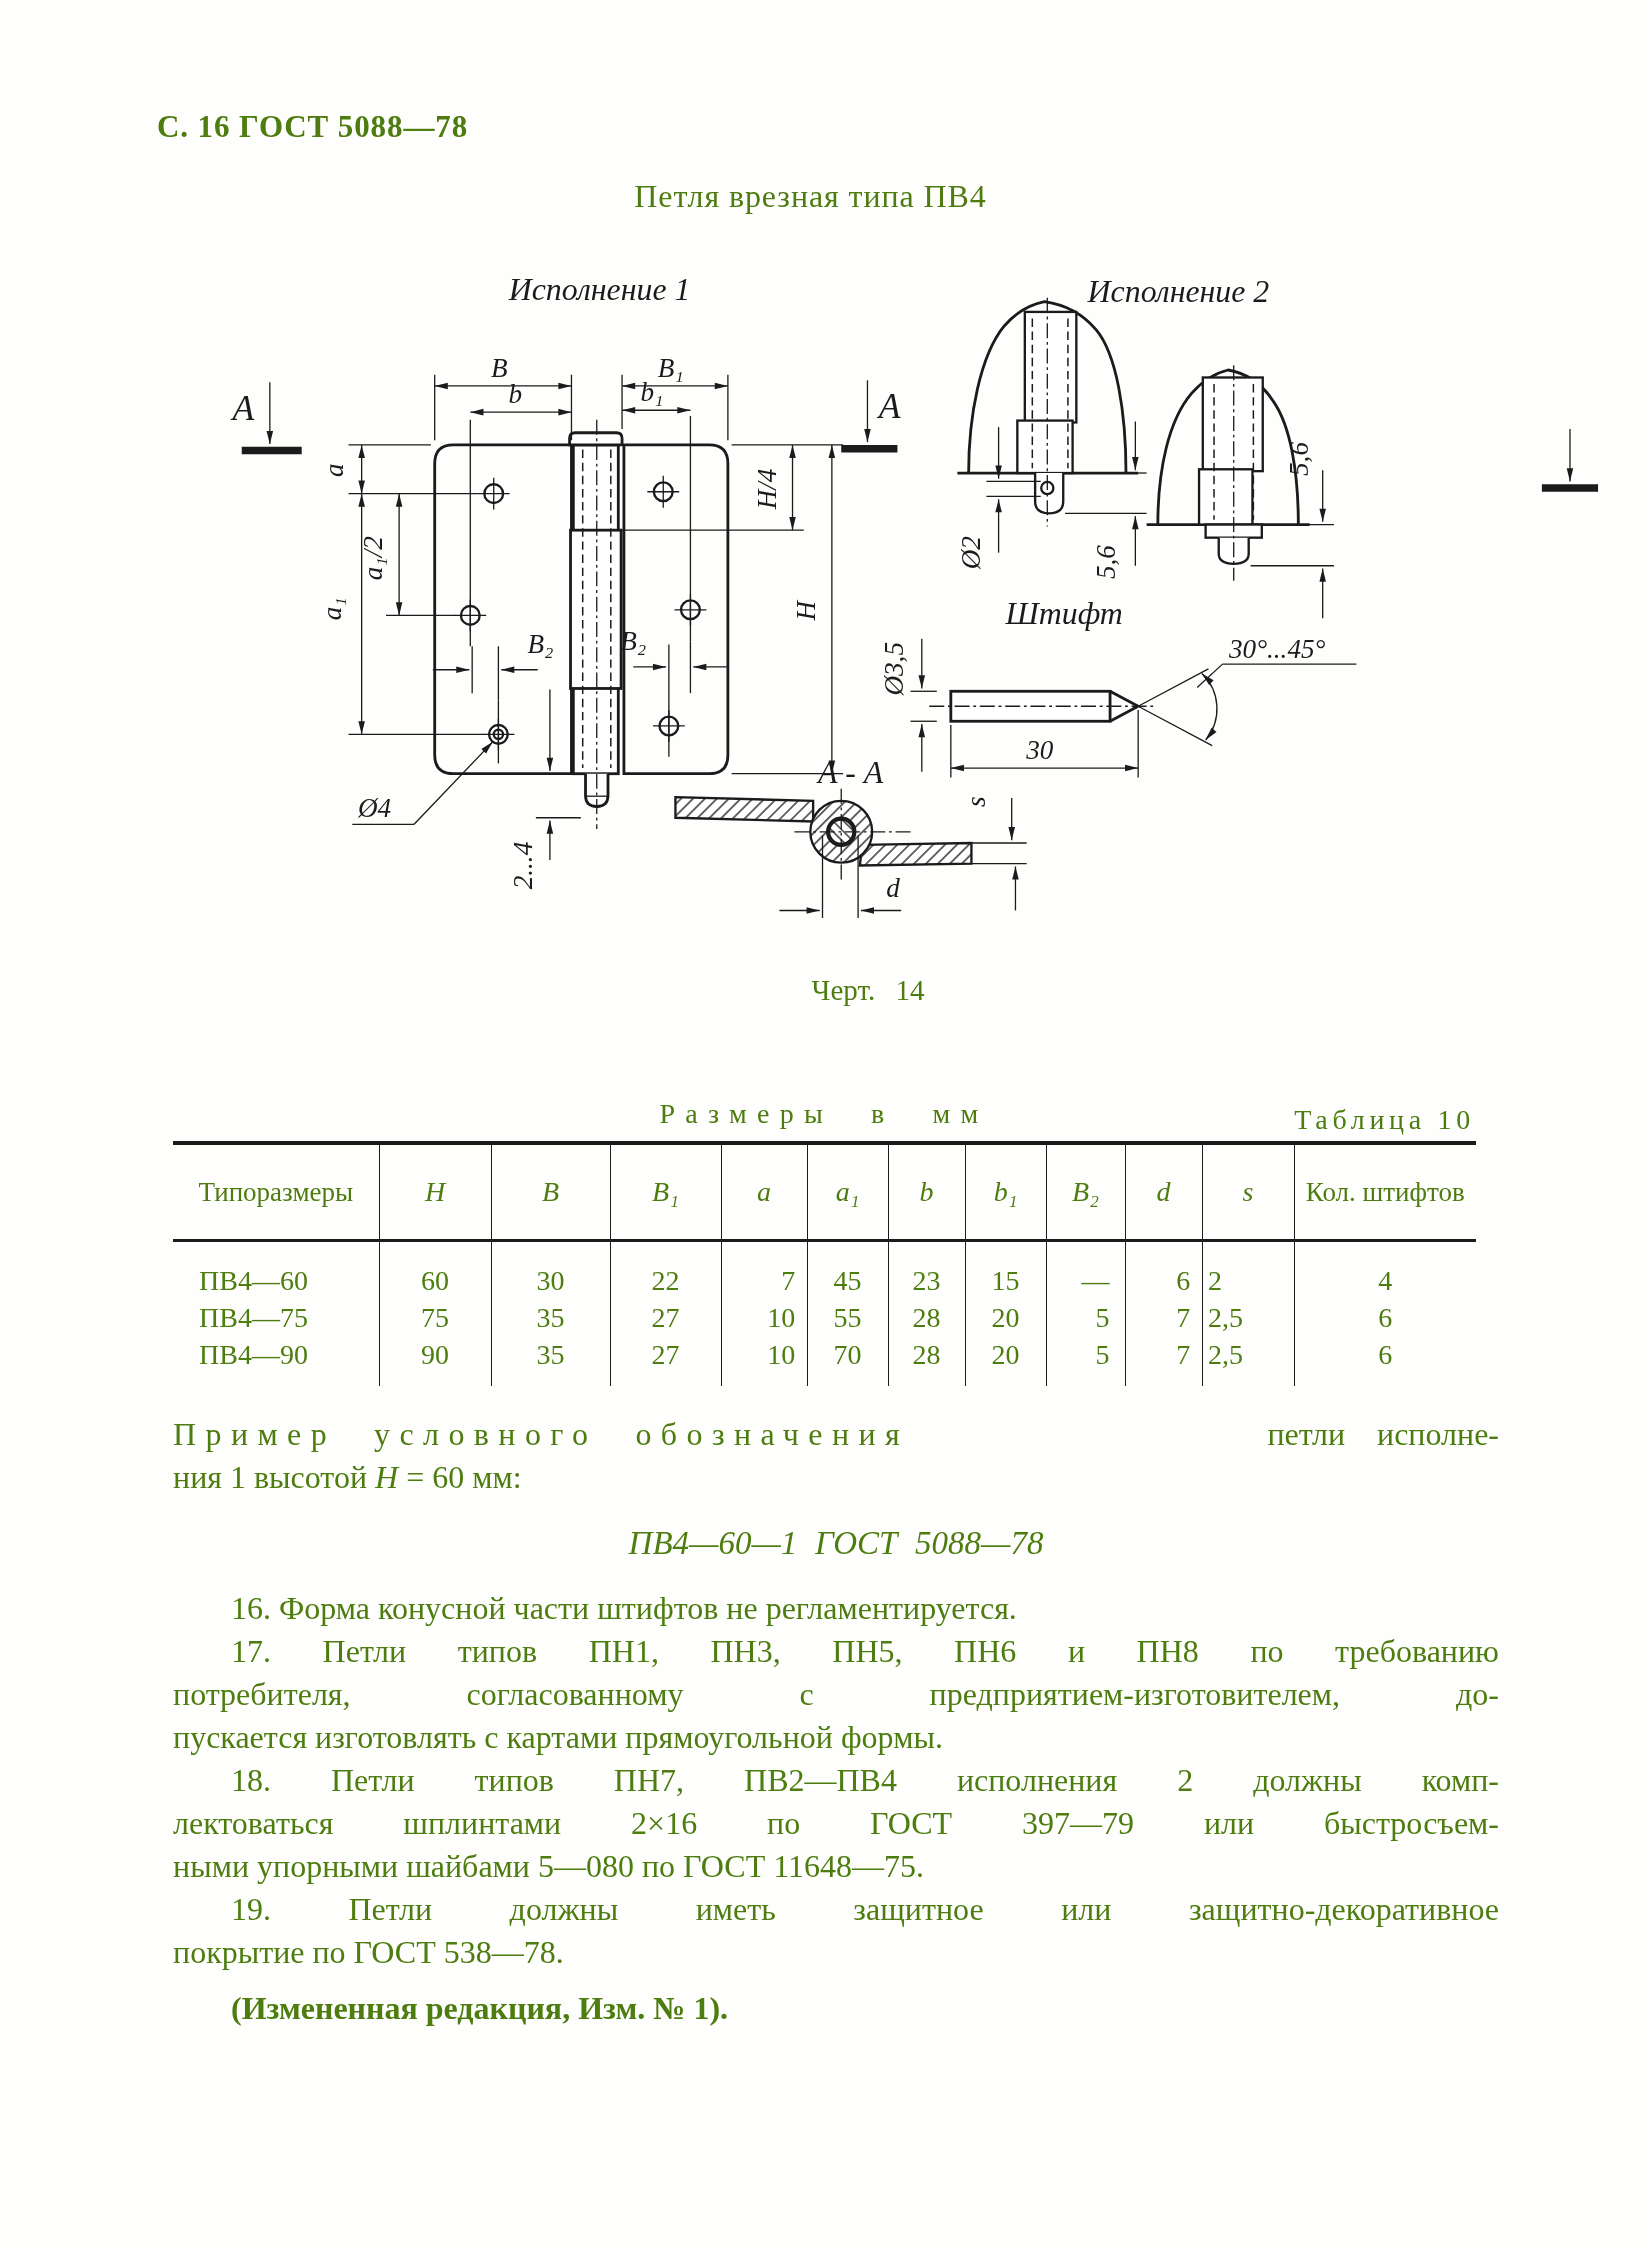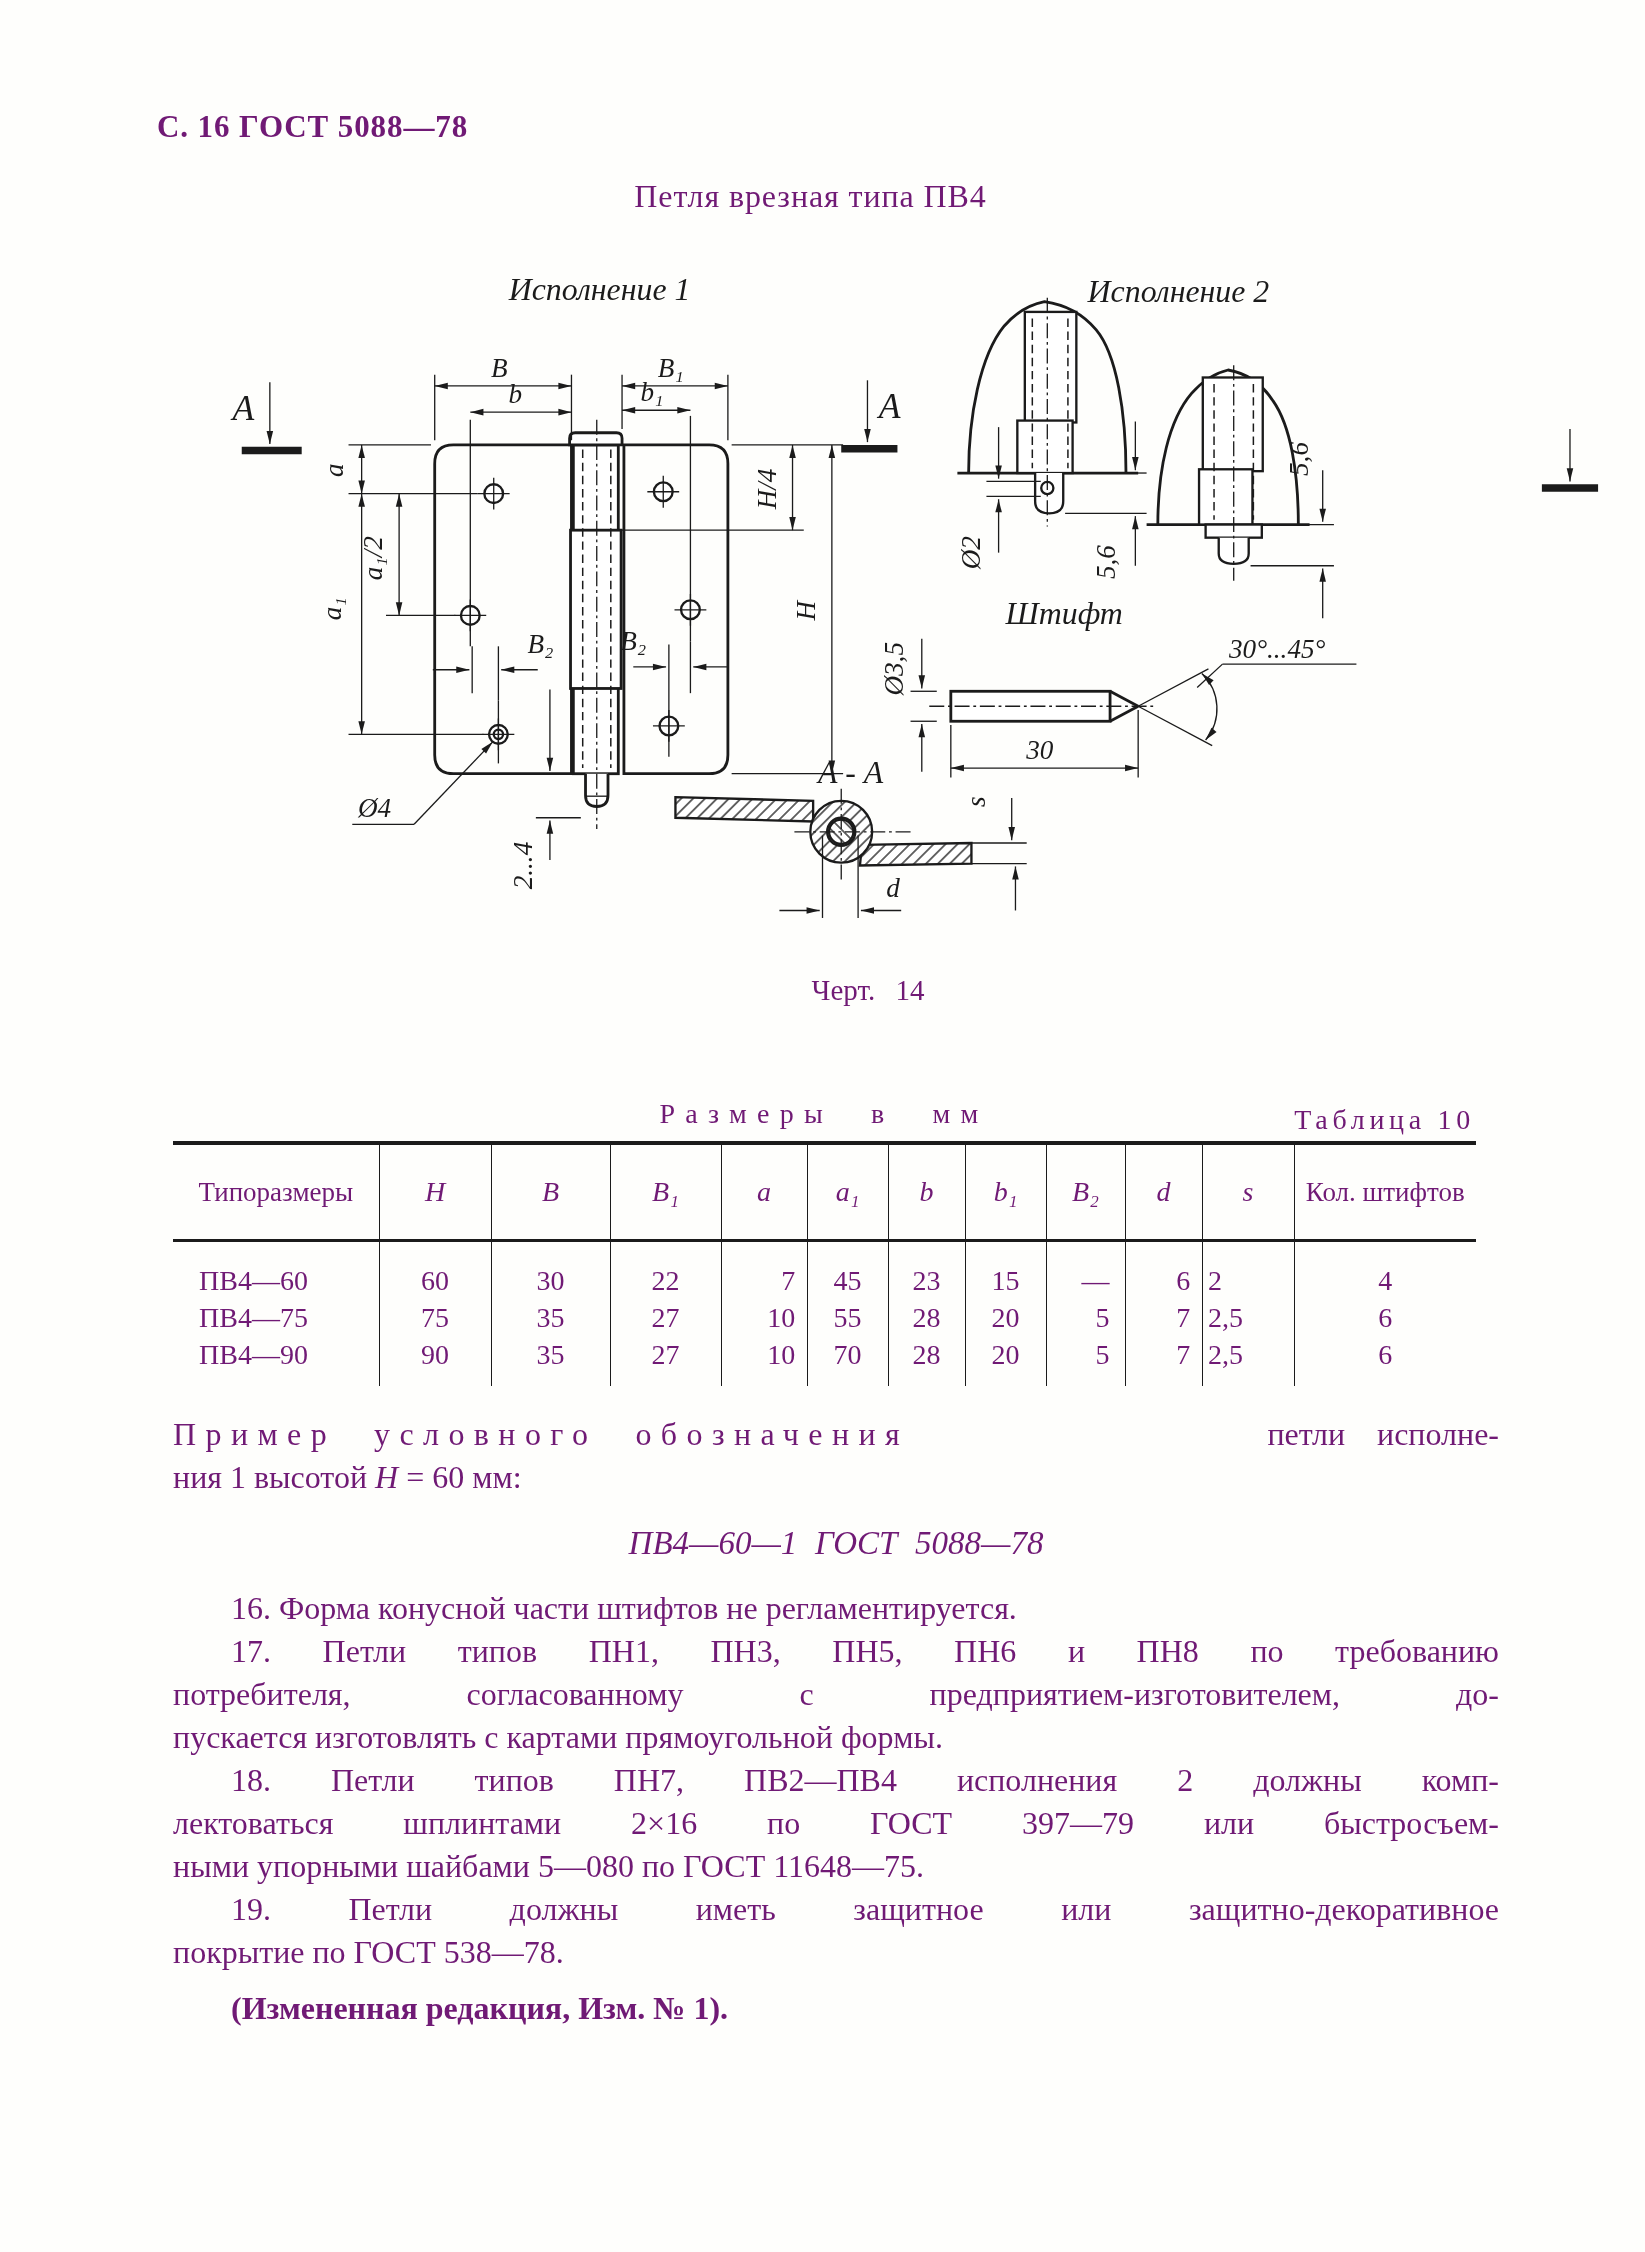--- a/index.html
+++ b/index.html
@@ -1,17 +1,17 @@
 <!DOCTYPE html>
 <html style="font-size:15px"><head>
 <meta charset="utf-8">
 <style>
   html,body{margin:0;padding:0;background:#e8e8e4;}
   .page{position:relative;width:1645px;height:2252px;background:#fefefc;
-        font-family:"Liberation Serif",serif;color:#701a75;overflow:hidden;}
+        font-family:"Liberation Serif",serif;color:#4d7c0f;overflow:hidden;}
   .abs{position:absolute;}
   .hdr{left:157px;top:109px;font-size:31px;font-weight:bold;letter-spacing:0.9px;}
   .title{left:0;width:1621px;top:178px;text-align:center;font-size:32px;font-weight:normal;letter-spacing:0.9px;}
   .figcap{left:16px;width:1626px;top:974px;text-align:center;font-size:29px;word-spacing:13px;padding-left:39px;}
   .tabcap{left:173px;width:1302px;top:1104px;text-align:right;font-size:28px;letter-spacing:4.7px;}
   .units{left:173px;width:1302px;top:1098px;text-align:center;font-size:28px;letter-spacing:10.3px;word-spacing:20.6px;}
   svg text{font-family:"Liberation Serif",serif;fill:#1b1b1b;font-style:italic;}
   svg .lbl{font-size:34px;}
   svg .dim{font-size:29px;}
   svg .big{font-size:38px;}

